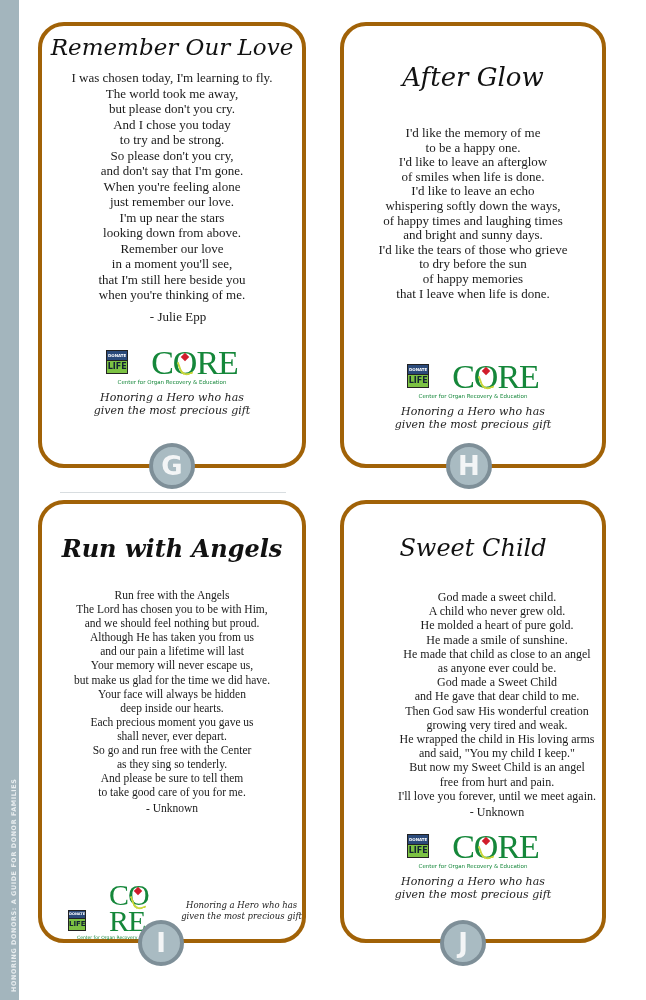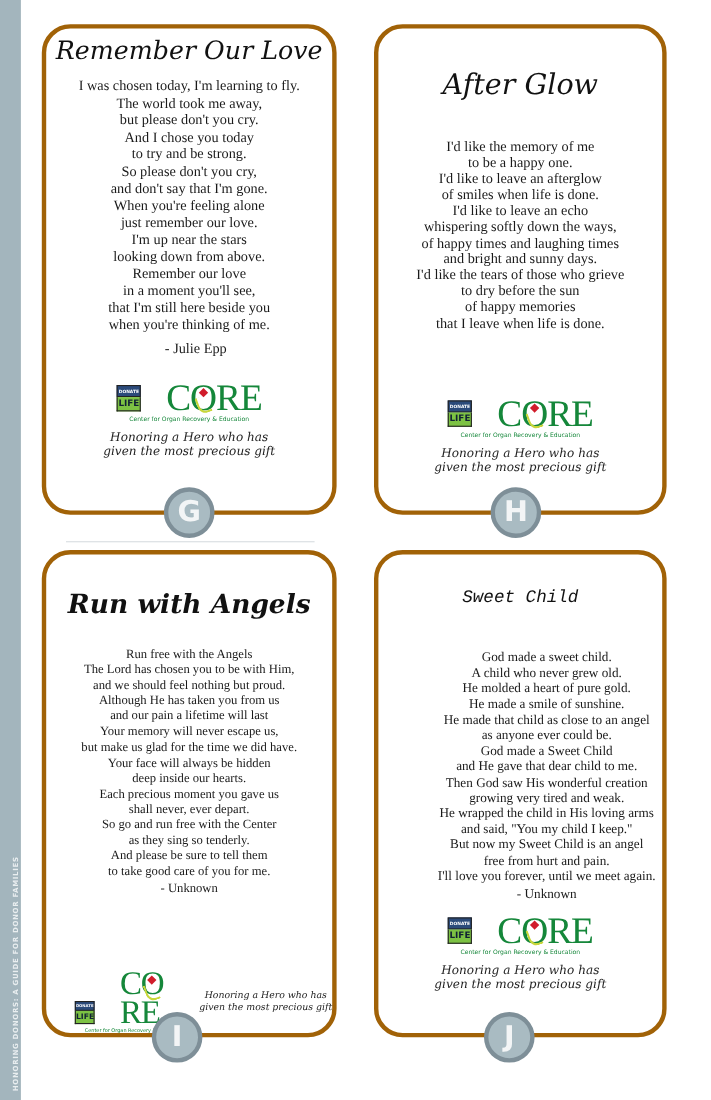--- a/index.html
+++ b/index.html
@@ -138,21 +138,21 @@
     </div>
     <div class="tagline" style="font-size:8.5px;line-height:11px;margin-left:6px;">
       <div>Honoring a Hero who has</div>
       <div>given the most precious gift</div>
     </div>
   </div>
 </div>
 <div class="badge" style="left:138px;top:920px;">I</div>
 
 <div class="card" style="left:340px;top:500px;width:266px;height:443px;">
-  <div class="card-title" style="top:30px;font-size:16px;font-family:Liberation Mono, monospace;">Sweet Child</div>
+  <div class="card-title" style="top:30px;font-size:24px;">Sweet Child</div>
   <div class="poem" style="top:86px;font-size:12px;line-height:14.2px;padding-left:48px;">
     <div>God made a sweet child.</div>
     <div>A child who never grew old.</div>
     <div>He molded a heart of pure gold.</div>
     <div>He made a smile of sunshine.</div>
     <div>He made that child as close to an angel</div>
     <div>as anyone ever could be.</div>
     <div>God made a Sweet Child</div>
     <div>and He gave that dear child to me.</div>
     <div>Then God saw His wonderful creation</div>

